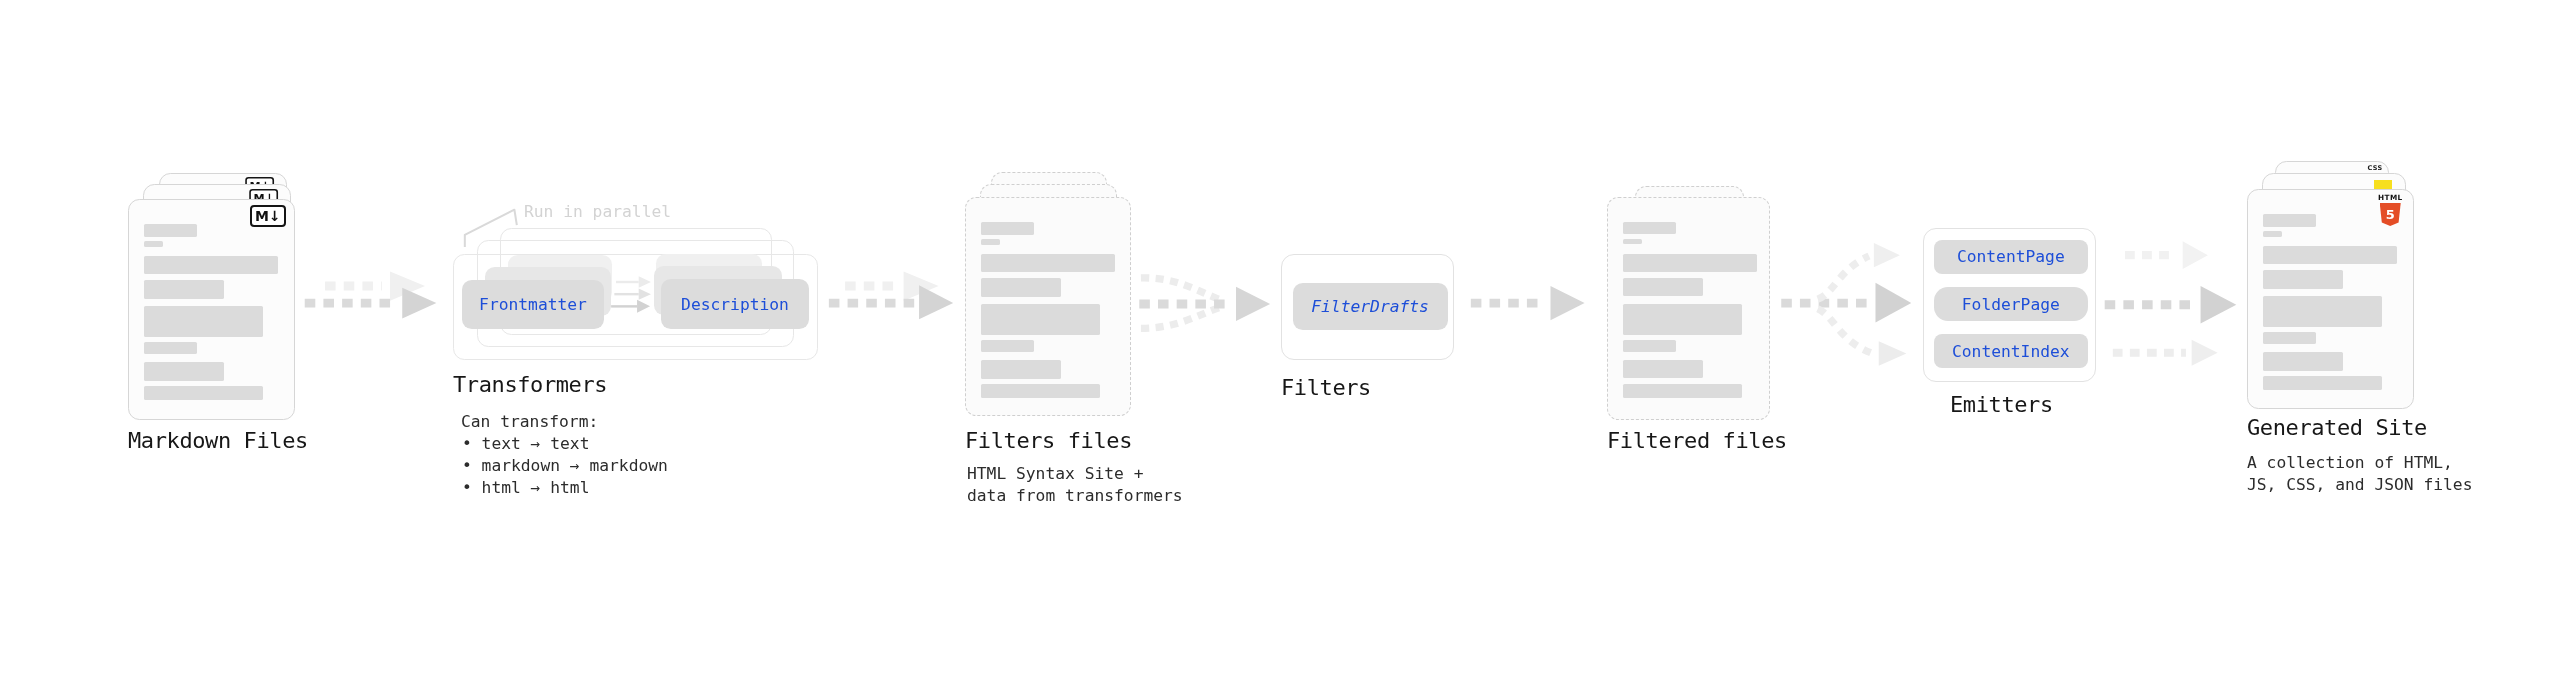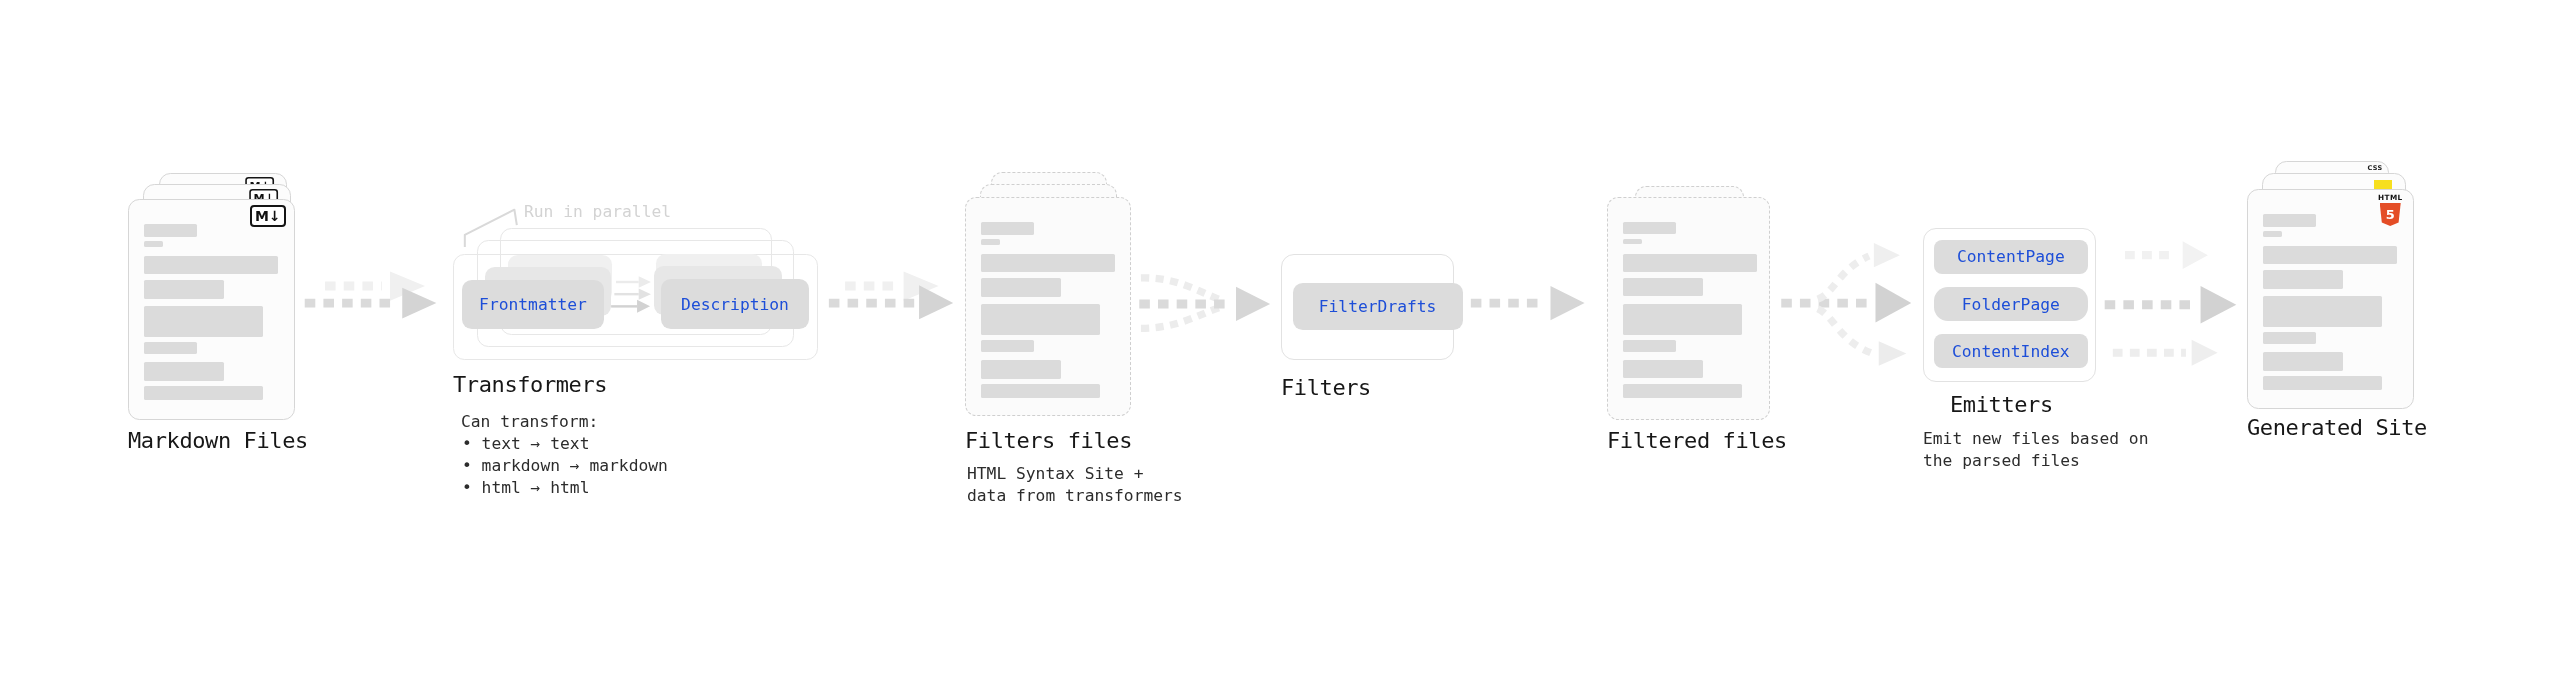--- a/index.html
+++ b/index.html
@@ -245,21 +245,21 @@
         <div class="bar" style="top: 186px; width: 119px; height: 14px;"></div>
       </div>
   </div>
   <div class="h1" style="left:965px;top:428px;">Filters files</div>
   <div class="body" style="left:967px;top:463px;">
     <div>HTML Syntax Site +</div>
     <div>data from transformers</div>
   </div>
 
   <div class="panel" style="left:1281px;top:254px;width:173px;height:106px;">
-    <div class="pill" style="left:10.6px;top:28px;width:170px;height:47px;">FilterDrafts</div>
+    <div class="pill" style="left:10.6px;top:28px;width:155px;height:47px;font-style:italic;">FilterDrafts</div>
   </div>
   <div class="h1" style="left:1281px;top:375px;">Filters</div>
 
   <div class="abs" style="left:1607px;top:186px;width:171px;height:244px;">
     <div class="layer dashed" style="left:28.4px;top:0;width:109px;height:41px;"></div>
     <div class="layer dashed" style="left:0;top:10.6px;width:163px;height:223px;">
         <div class="bar" style="top: 24.4px; width: 53px; height: 12.2px;"></div>
         <div class="bar" style="top: 41px; width: 18.7px; height: 5.7px;"></div>
         <div class="bar" style="top: 56px; width: 134px; height: 18px;"></div>
         <div class="bar" style="top: 80px; width: 80px; height: 18.7px;"></div>
@@ -270,24 +270,20 @@
       </div>
   </div>
   <div class="h1" style="left:1607px;top:428px;">Filtered files</div>
 
   <div class="panel" style="left:1923px;top:228px;width:173px;height:154px;">
     <div class="pill" style="left:9.8px;top:10.6px;width:154px;height:34px;border-radius:8.1px;">ContentPage</div>
     <div class="pill" style="left:9.8px;top:58px;width:154px;height:34px;border-radius:14px;">FolderPage</div>
     <div class="pill" style="left:9.8px;top:105px;width:154px;height:34px;border-radius:8.1px;">ContentIndex</div>
   </div>
   <div class="h1" style="left:1923px;top:392px;margin-left:27px;">Emitters</div>
-  <div class="body" style="left:1923px;top:428px;">
-    <div>Emit new files based on</div>
-    <div>the parsed files</div>
-  </div>
 
   <div class="abs" style="left:2247px;top:161px;width:171px;height:252px;">
     <div class="layer" style="left:28.4px;top:0;width:114px;height:52px;">
       <div class="css-badge">CSS</div>
     </div>
     <div class="layer" style="left:14.6px;top:12.2px;width:144px;height:52px;">
       <div class="js-badge"></div>
     </div>
     <div class="layer" style="left:0;top:28px;width:167px;height:220px;">
       <div class="html5-badge">
@@ -300,15 +296,19 @@
         <div class="bar" style="top: 41px; width: 18.7px; height: 5.7px;"></div>
         <div class="bar" style="top: 56px; width: 134px; height: 18px;"></div>
         <div class="bar" style="top: 80px; width: 80px; height: 18.7px;"></div>
         <div class="bar" style="top: 106px; width: 119px; height: 31px;"></div>
         <div class="bar" style="top: 142px; width: 53px; height: 12.2px;"></div>
         <div class="bar" style="top: 162px; width: 80px; height: 18.7px;"></div>
         <div class="bar" style="top: 186px; width: 119px; height: 14px;"></div>
       </div>
   </div>
   <div class="h1" style="left:2247px;top:415px;">Generated Site</div>
+  <div class="body" style="left:2247px;top:452px;">
+    <div>A collection of HTML,</div>
+    <div>JS, CSS, and JSON files</div>
+  </div>
 
 </div>
 
 
 </body></html>

